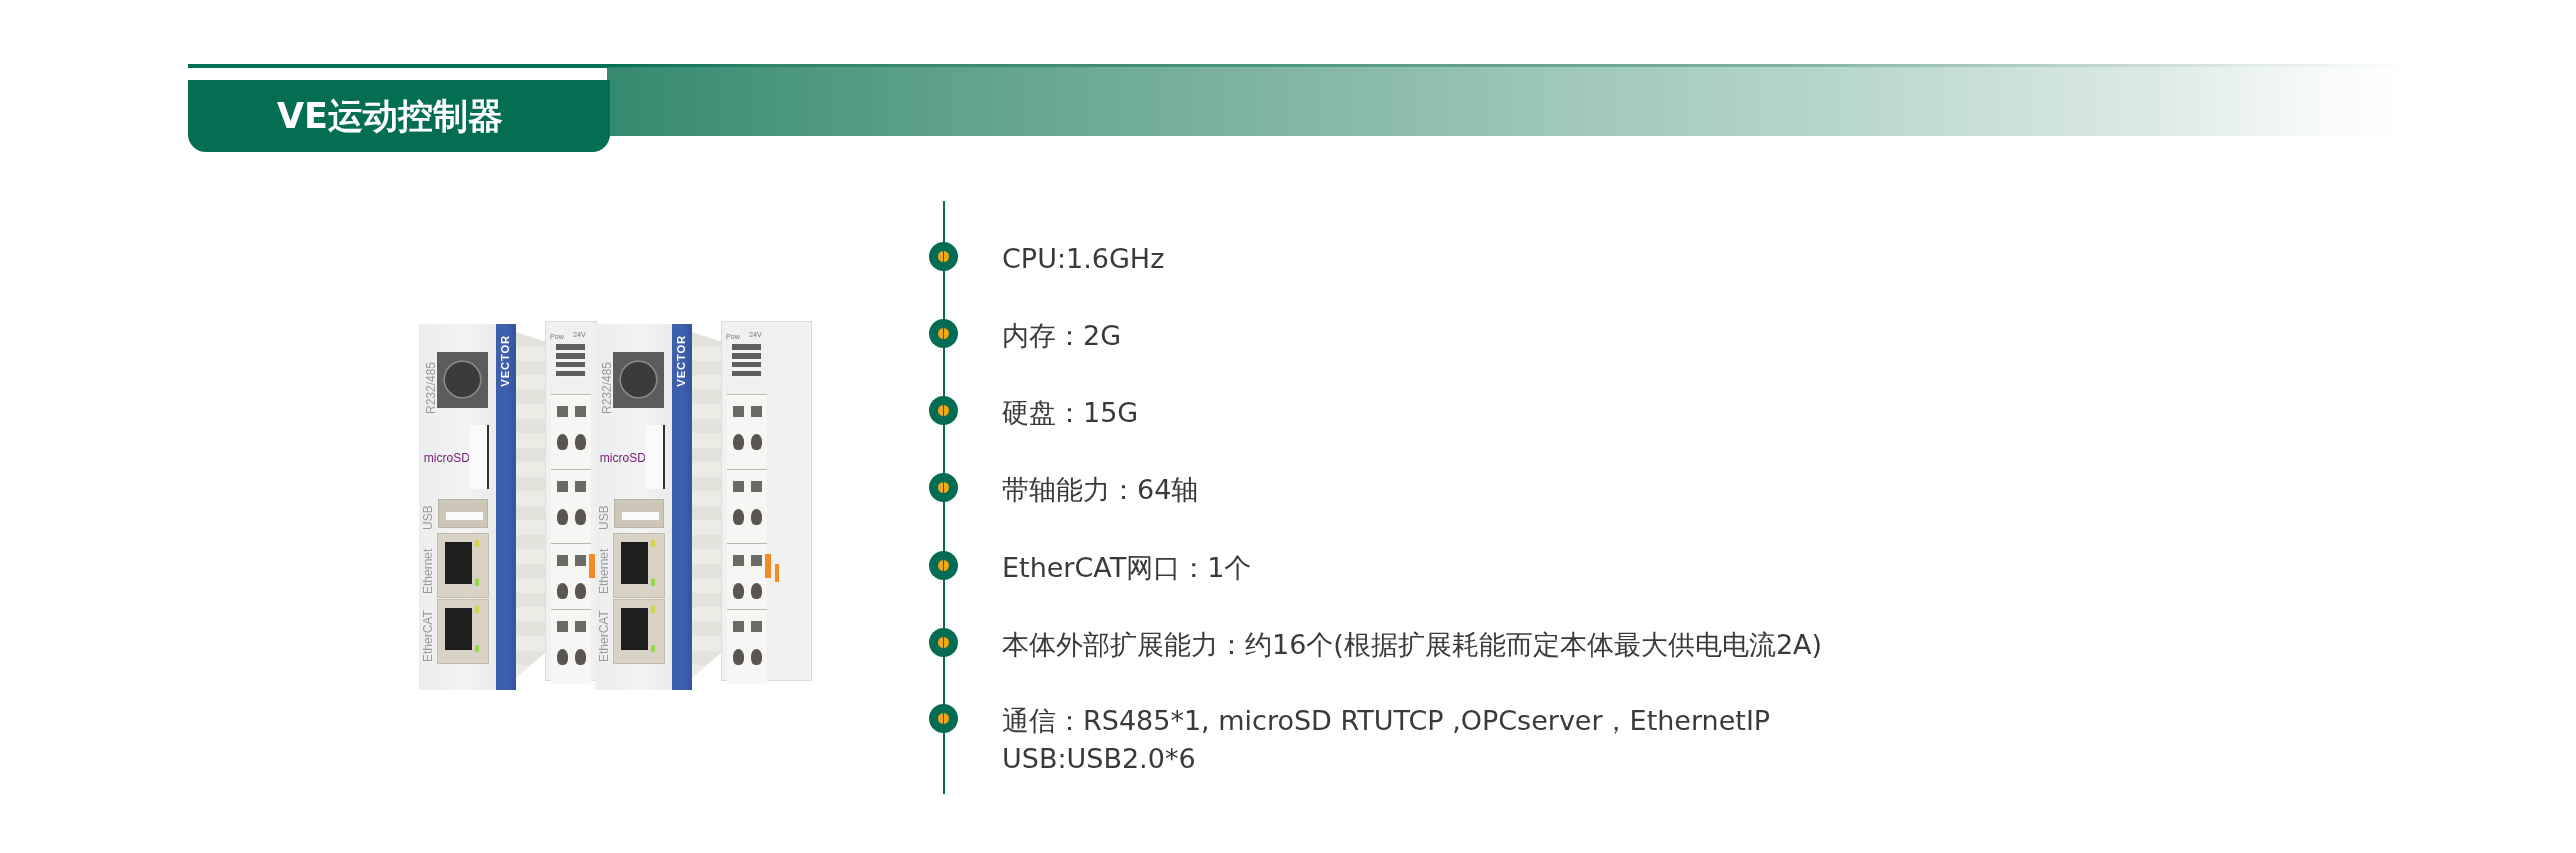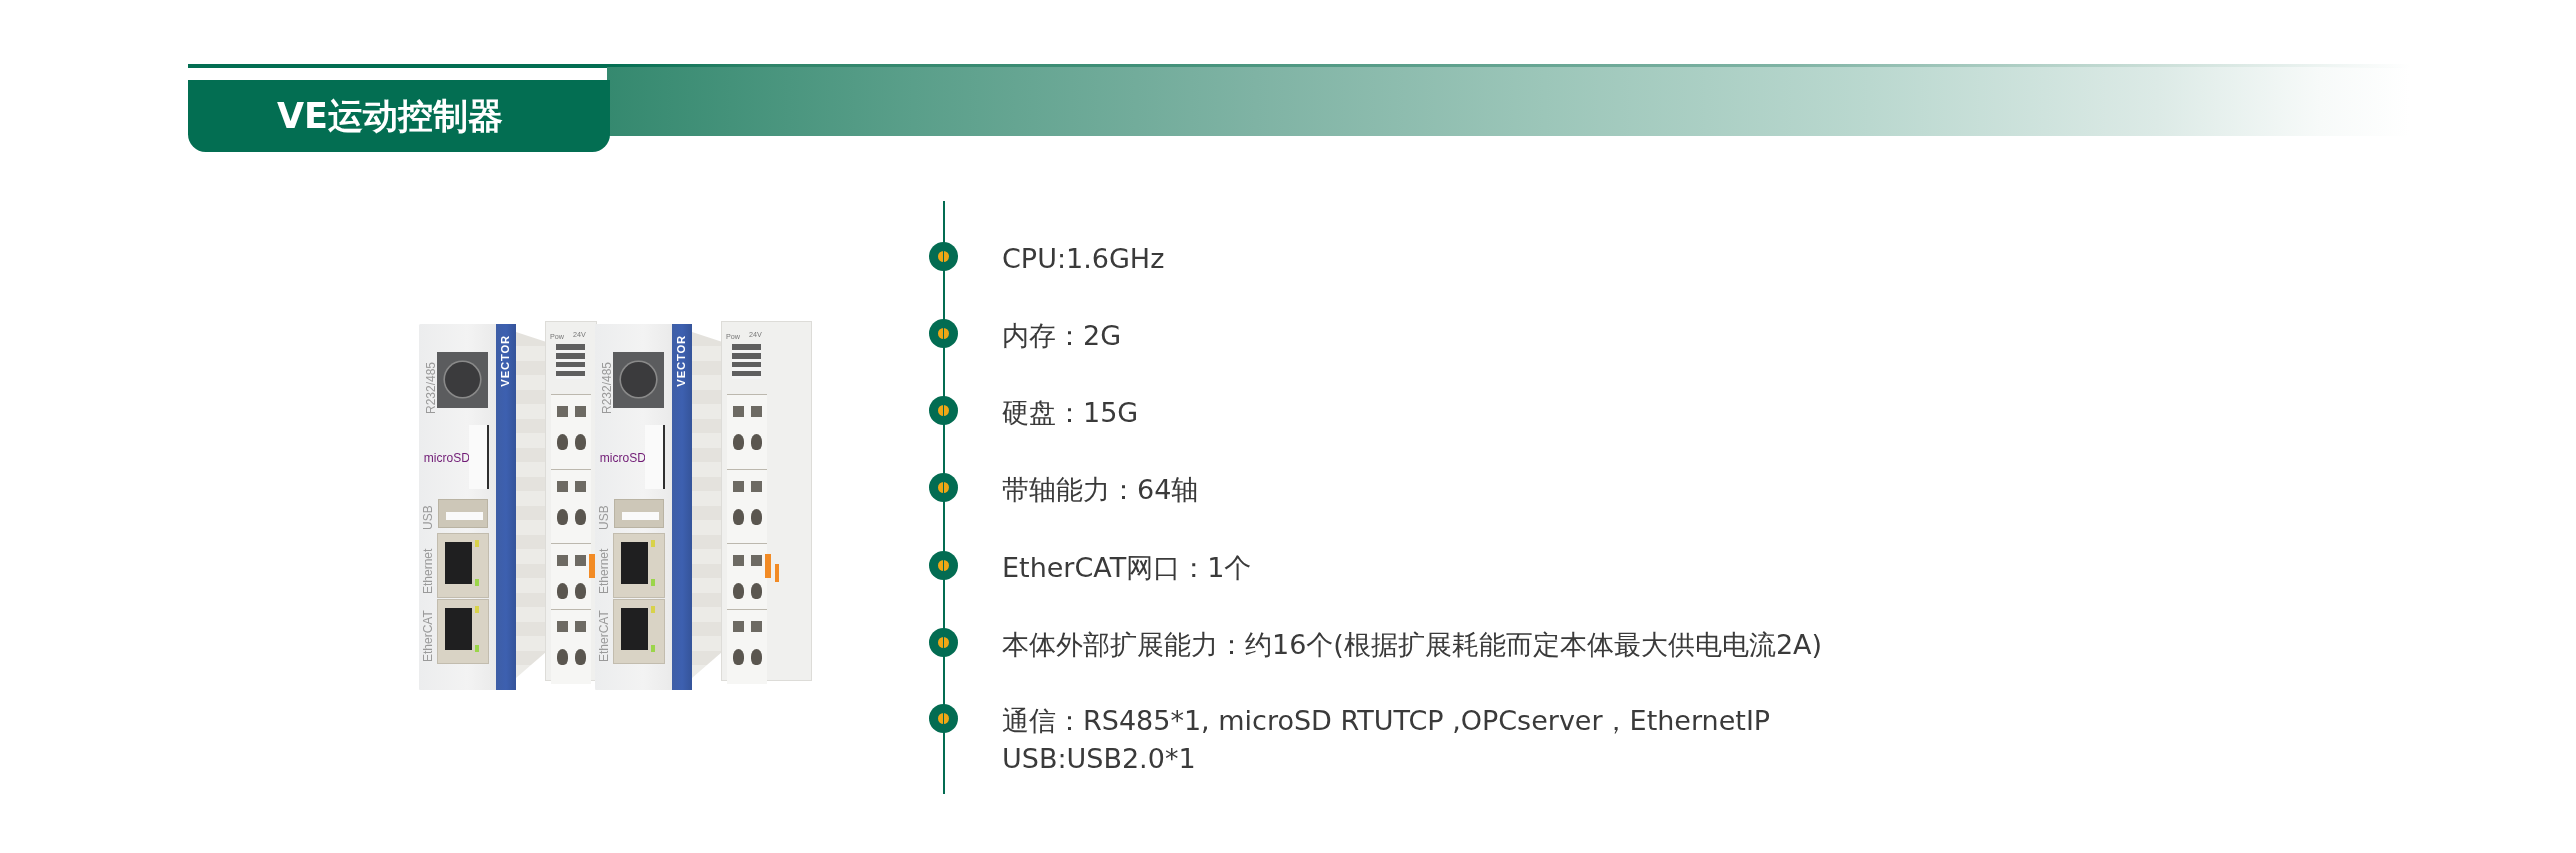--- a/index.html
+++ b/index.html
@@ -195,15 +195,15 @@
   <span class="dot"></span>
   <span class="spec-text">EtherCAT网口：1个</span>
 </div>
 <div class="spec-item" style="top:628px;">
   <span class="dot"></span>
   <span class="spec-text">本体外部扩展能力：约16个(根据扩展耗能而定本体最大供电电流2A)</span>
 </div>
 <div class="spec-item" style="top:704px;">
   <span class="dot"></span>
   <span class="spec-text">通信：RS485*1, microSD RTUTCP ,OPCserver，EthernetIP</span>
-  <span class="spec-text" style="top:35px;">USB:USB2.0*1</span>
+  <span class="spec-text" style="top:35px;">USB:USB2.0*6</span>
 </div>
 
 
 </body></html>

